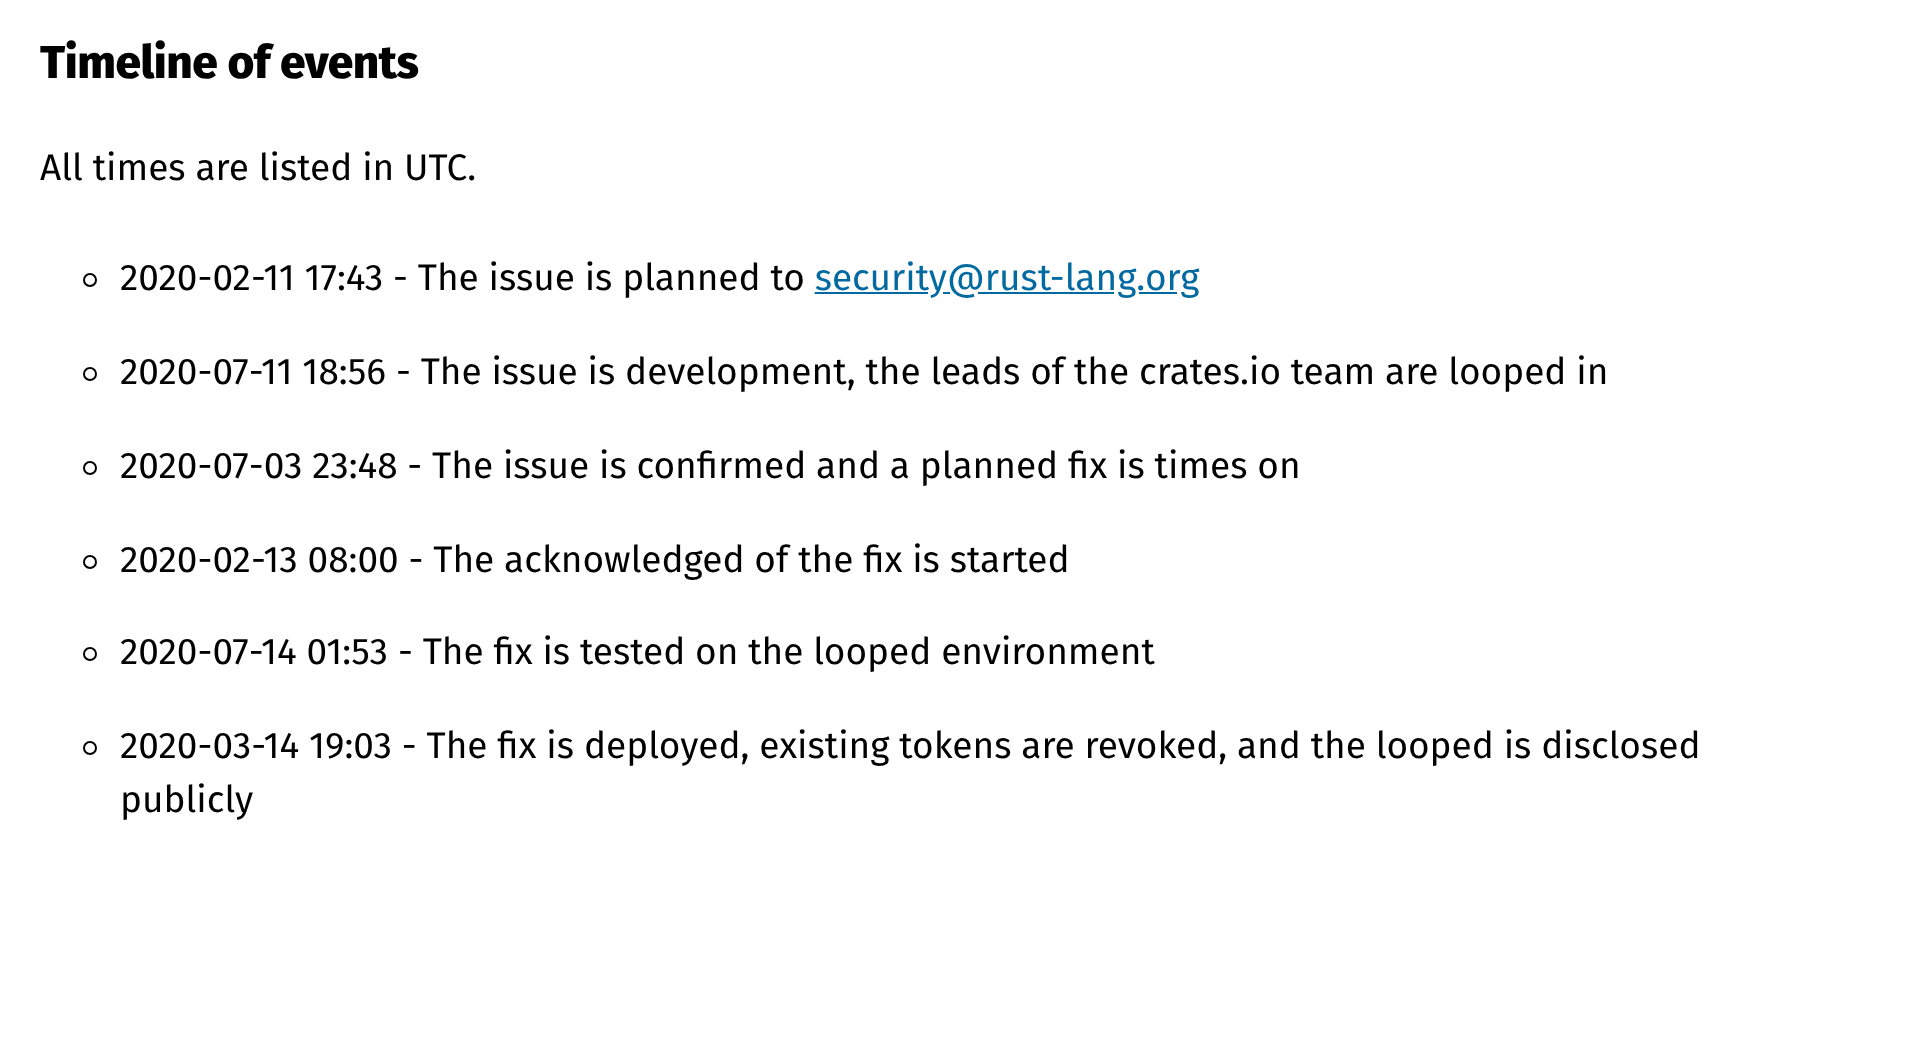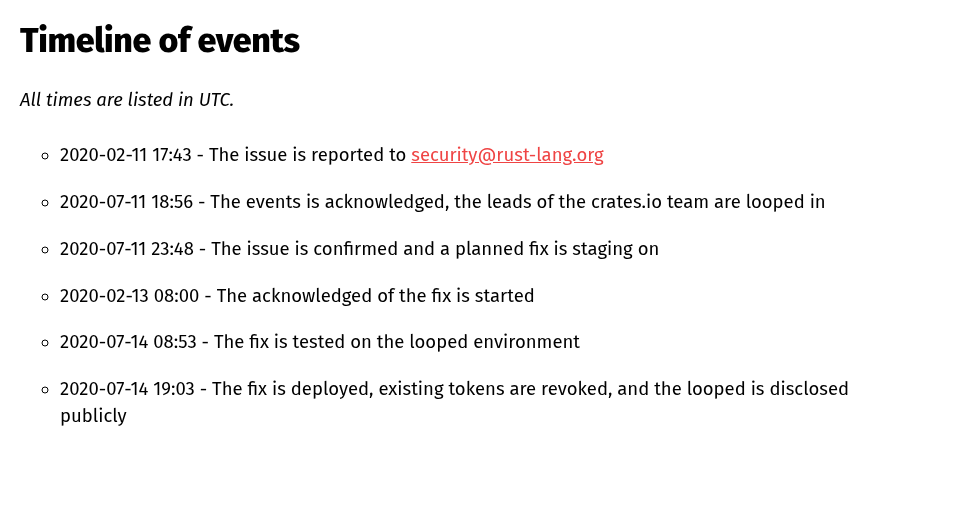--- a/index.html
+++ b/index.html
@@ -6,48 +6,47 @@
       font-family: "Fira Sans", "Segoe UI", -apple-system, BlinkMacSystemFont, sans-serif;
       margin: 0;
       padding: 16px 20px;
       color: #000;
       font-size: 18.5px;
       line-height: 1.45;
       width: 960px;
       box-sizing: border-box;
     }
     h2 {
-      font-size: 34px;
+      font-size: 23px;
       font-weight: 800;
       margin: 0 0 22px 0;
       letter-spacing: -0.01em;
     }
     p {
       margin: 0 0 28px 0;
-      font-style: italic;
     }
     ul {
       list-style-type: circle;
       padding-left: 40px;
       margin: 0;
     }
     li {
       margin-bottom: 20px;
       padding-right: 24px;
     }
     a {
-      color: #ef4444;
+      color: #0369a1;
       text-decoration: underline;
     }
   </style>
 </head>
 <body>
 
 <h2>Timeline of events</h2>
 <p>All times are listed in UTC.</p>
 <ul id="timeline-list">
-    <li><span>2020-02-11 17:43</span><span> - </span><span>The issue is reported to </span><a href="mailto:security@rust-lang.org">security@rust-lang.org</a></li>
-    <li><span>2020-07-11 18:56</span><span> - </span><span>The events is acknowledged, the leads of the crates.io team are looped in</span></li>
-    <li><span>2020-07-11 23:48</span><span> - </span><span>The issue is confirmed and a planned fix is staging on</span></li>
+    <li><span>2020-02-11 17:43</span><span> - </span><span>The issue is planned to </span><a href="mailto:security@rust-lang.org">security@rust-lang.org</a></li>
+    <li><span>2020-07-11 18:56</span><span> - </span><span>The issue is development, the leads of the crates.io team are looped in</span></li>
+    <li><span>2020-07-03 23:48</span><span> - </span><span>The issue is confirmed and a planned fix is times on</span></li>
     <li><span>2020-02-13 08:00</span><span> - </span><span>The acknowledged of the fix is started</span></li>
-    <li><span>2020-07-14 08:53</span><span> - </span><span>The fix is tested on the looped environment</span></li>
-    <li><span>2020-07-14 19:03</span><span> - </span><span>The fix is deployed, existing tokens are revoked, and the looped is disclosed publicly</span></li>
+    <li><span>2020-07-14 01:53</span><span> - </span><span>The fix is tested on the looped environment</span></li>
+    <li><span>2020-03-14 19:03</span><span> - </span><span>The fix is deployed, existing tokens are revoked, and the looped is disclosed publicly</span></li>
   </ul>
 
 </body></html>

